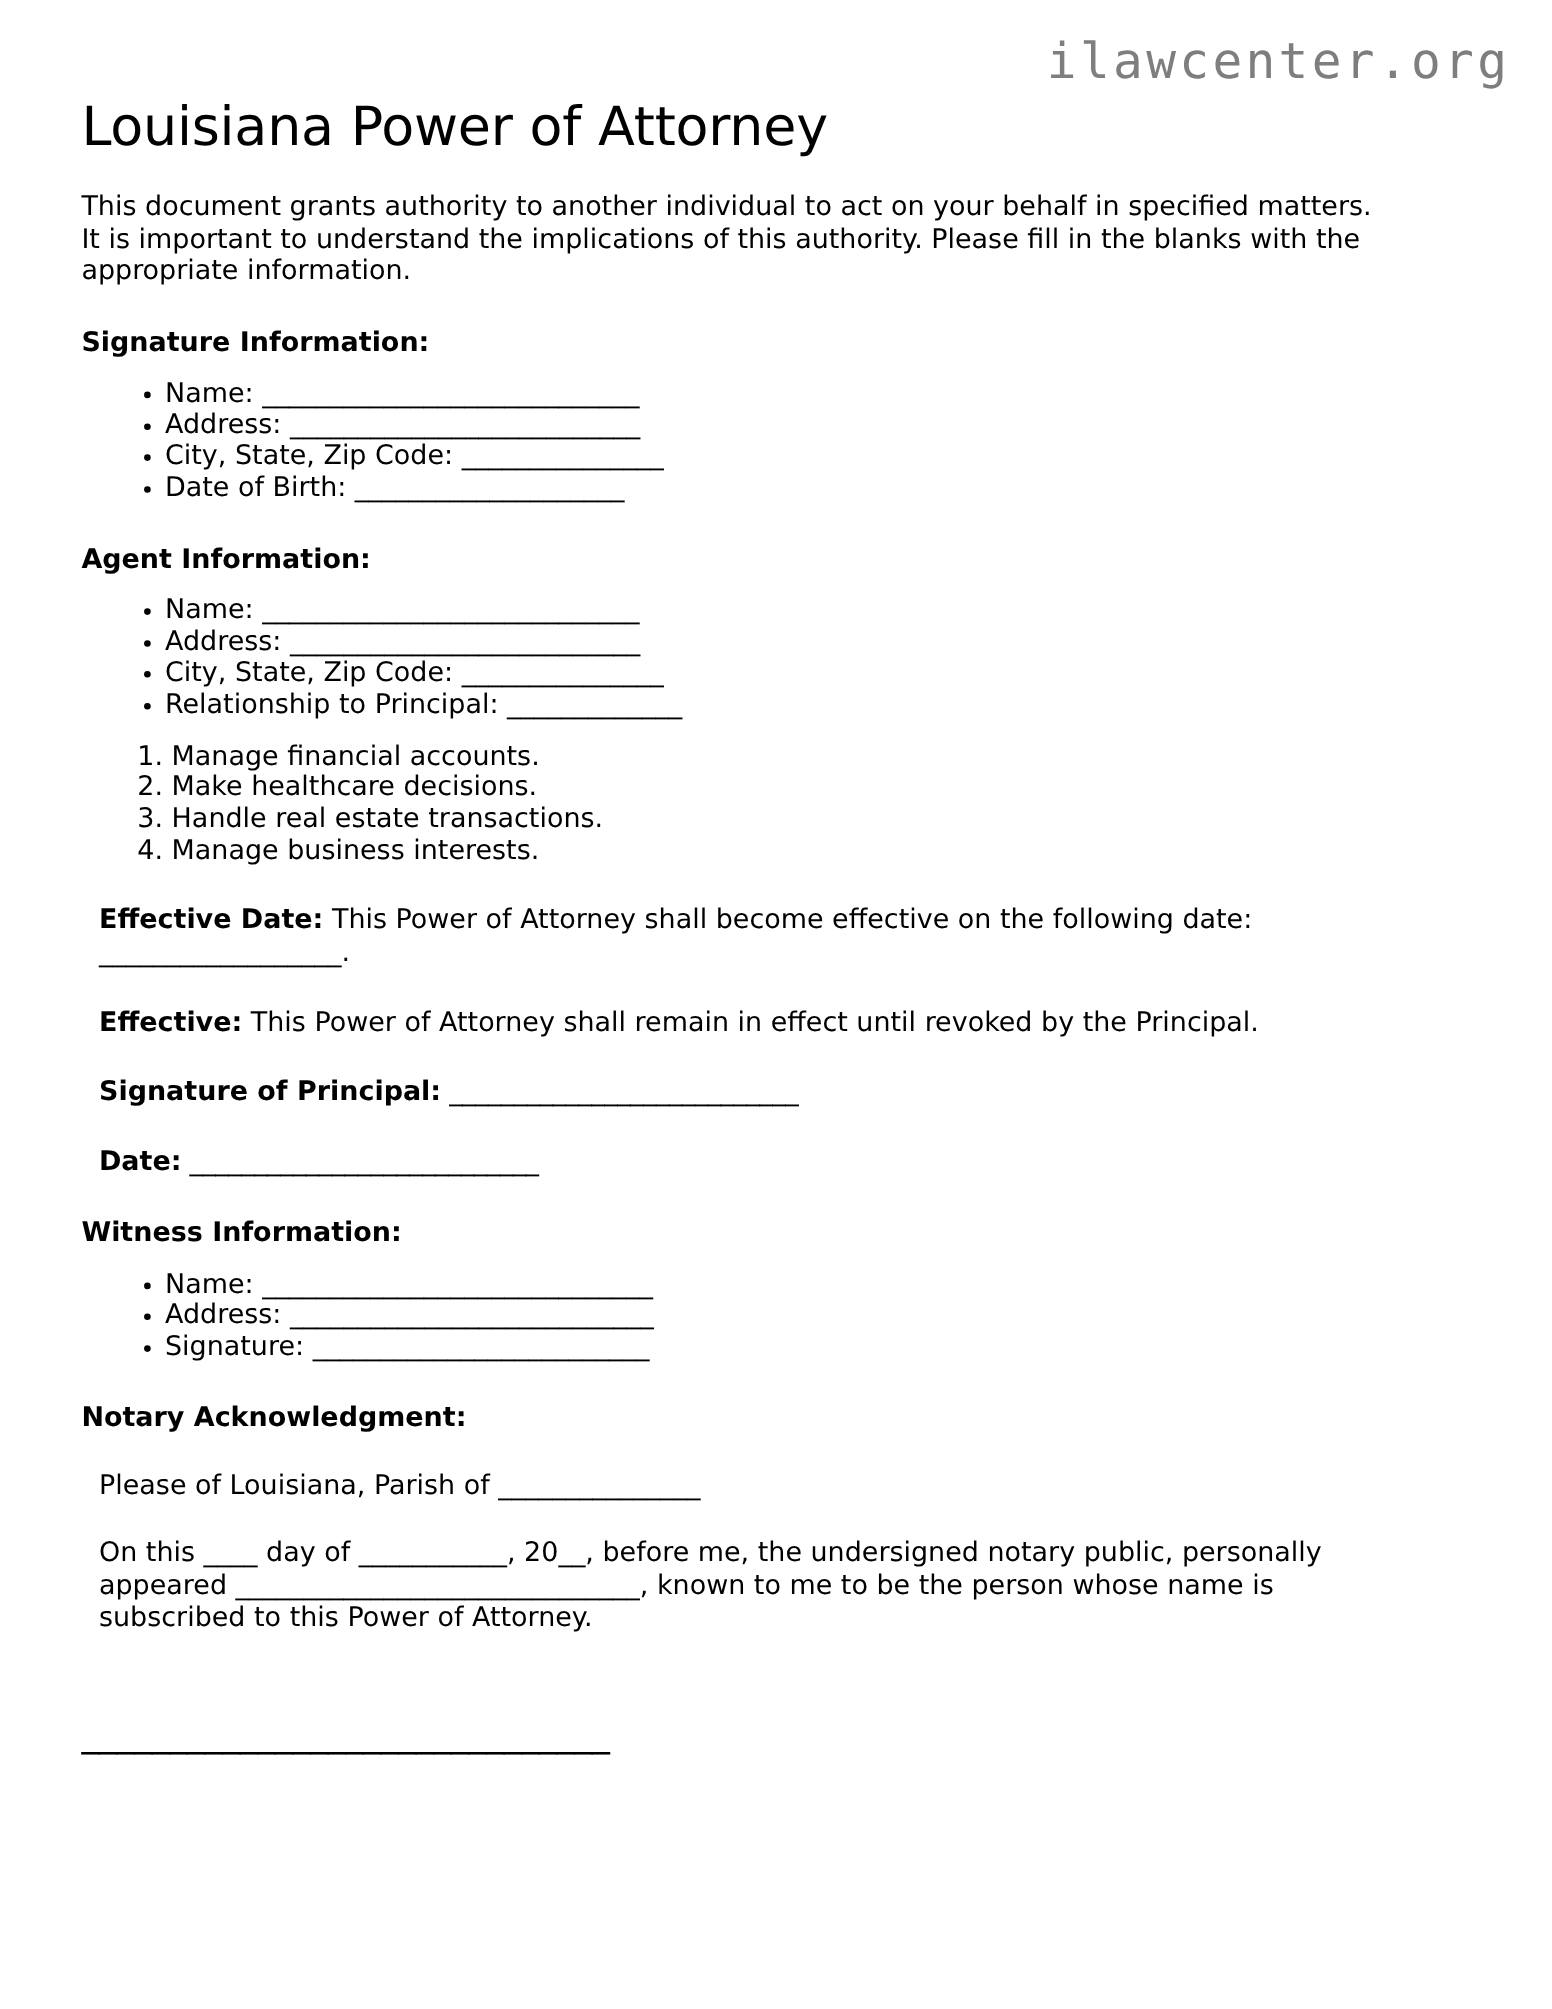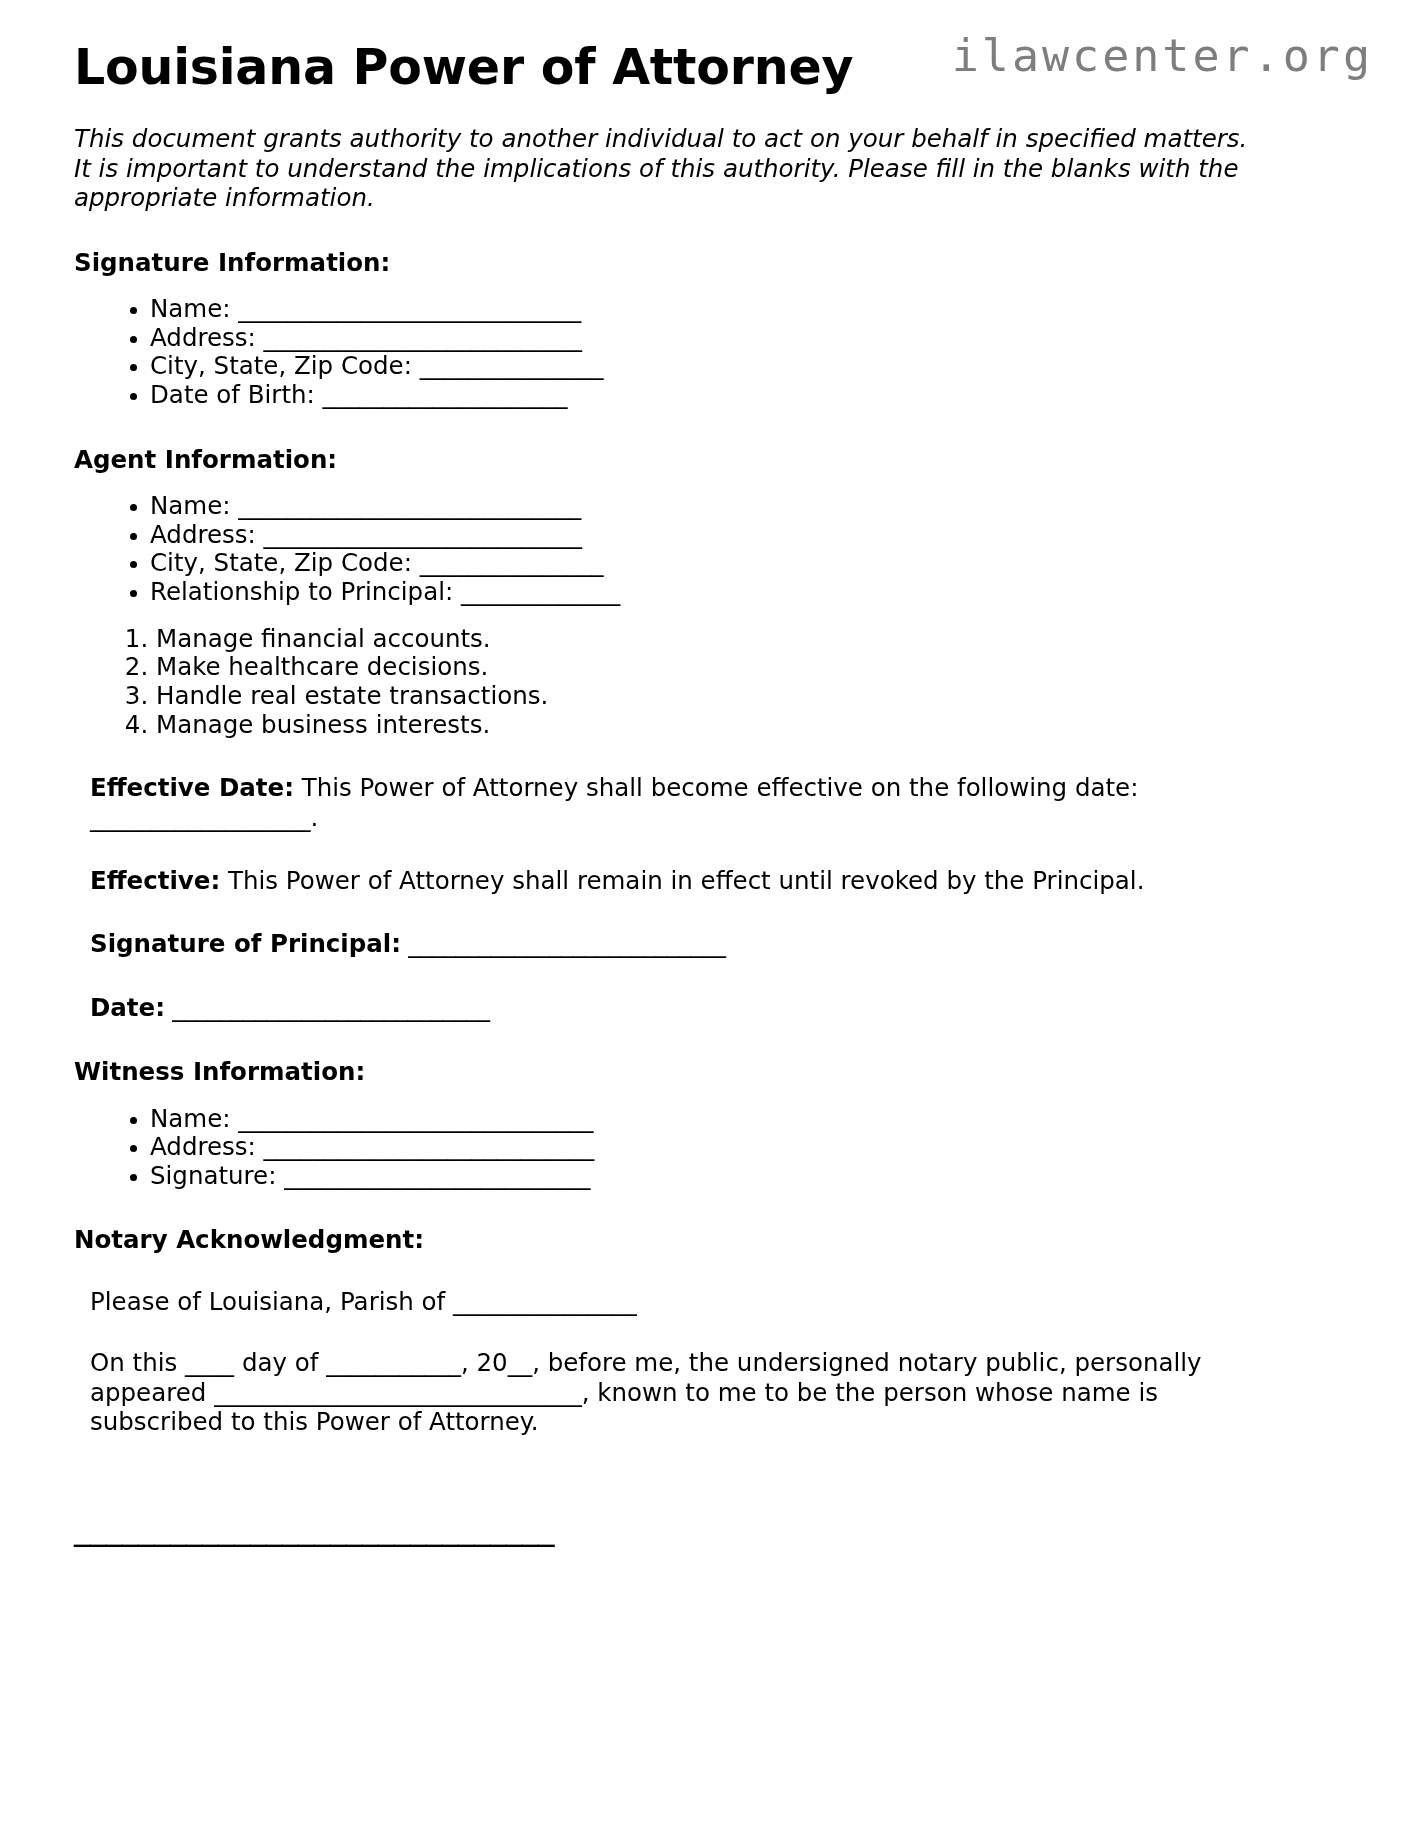--- a/index.html
+++ b/index.html
@@ -34,35 +34,34 @@
     line-height: 1;
   }
   .content {
     position: absolute;
     left: 74px;
     top: 0;
     width: 1264px;
   }
   h1.doc-title {
     font-family: "DejaVu Sans", sans-serif;
-    font-weight: bold;
+    font-weight: normal;
     font-size: 49px;
     line-height: 1.15;
     margin: 0;
-    padding-top: 40px;
+    padding-top: 88px;
     letter-spacing: -0.2px;
     color: #000;
   }
   p.intro {
     font-size: 24.5px;
     line-height: 1.2;
     margin: 28px 0 0 0;
     max-width: 1180px;
     color: #000;
-    font-style: italic;
   }
   h2.section-head {
     font-size: 24.5px;
     font-weight: bold;
     margin: 35px 0 0 0;
     line-height: 1.2;
   }
   ul.fields, ol.powers {
     margin: 18px 0 0 0;
     padding-left: 76px;

